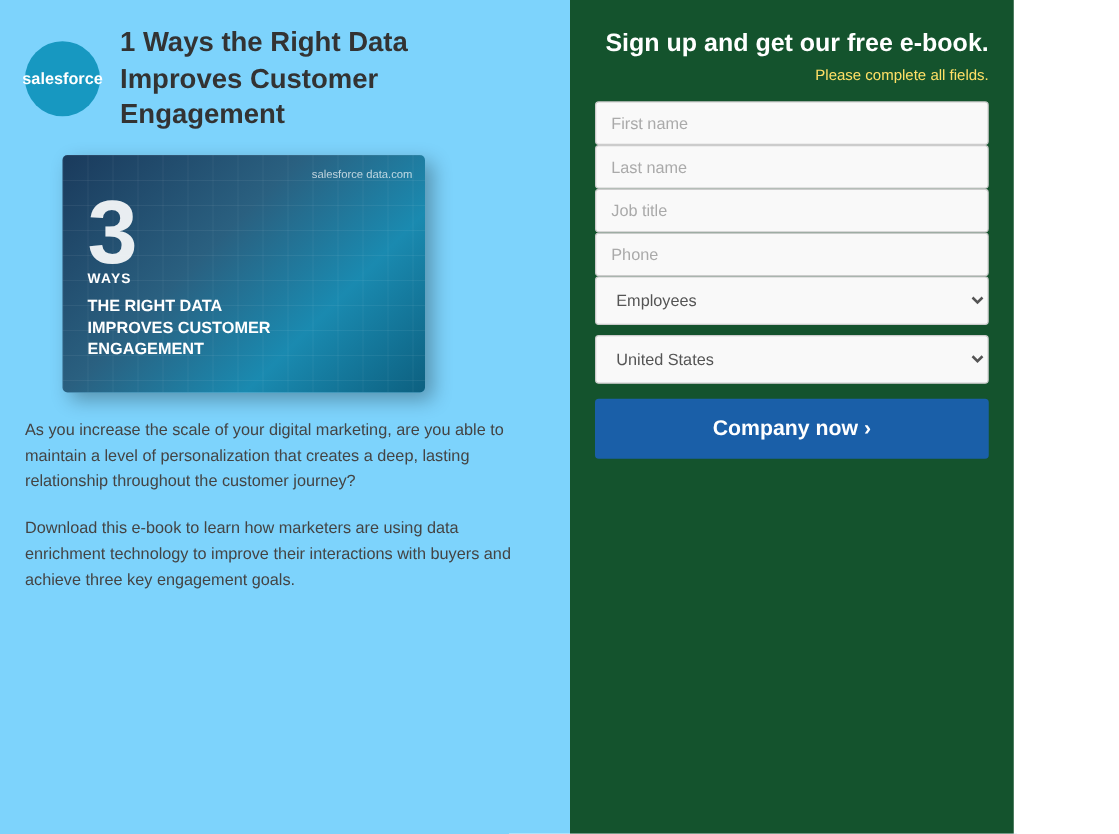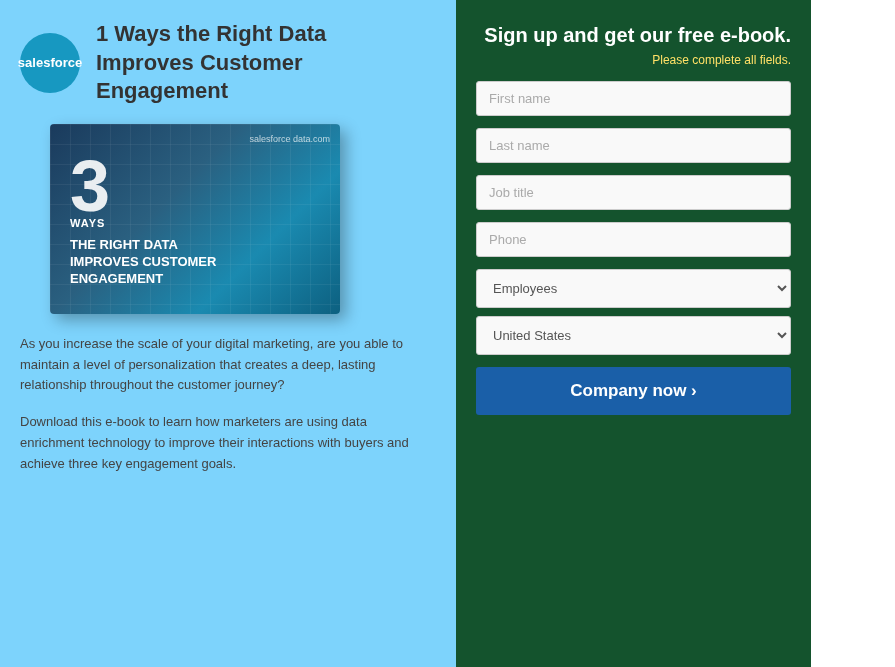--- a/index.html
+++ b/index.html
@@ -158,21 +158,21 @@
     }
 
     .form-field {
       width: 100%;
       padding: 9px 12px;
       border: 1px solid #ccc;
       border-radius: 3px;
       font-size: 13px;
       color: #aaa;
       background: #f9f9f9;
-      margin-bottom: 12px;
+      margin-bottom: 0;
       outline: none;
     }
 
     .form-field::placeholder {
       color: #aaa;
     }
 
     .form-select {
       width: 100%;
       padding: 10px 12px;

